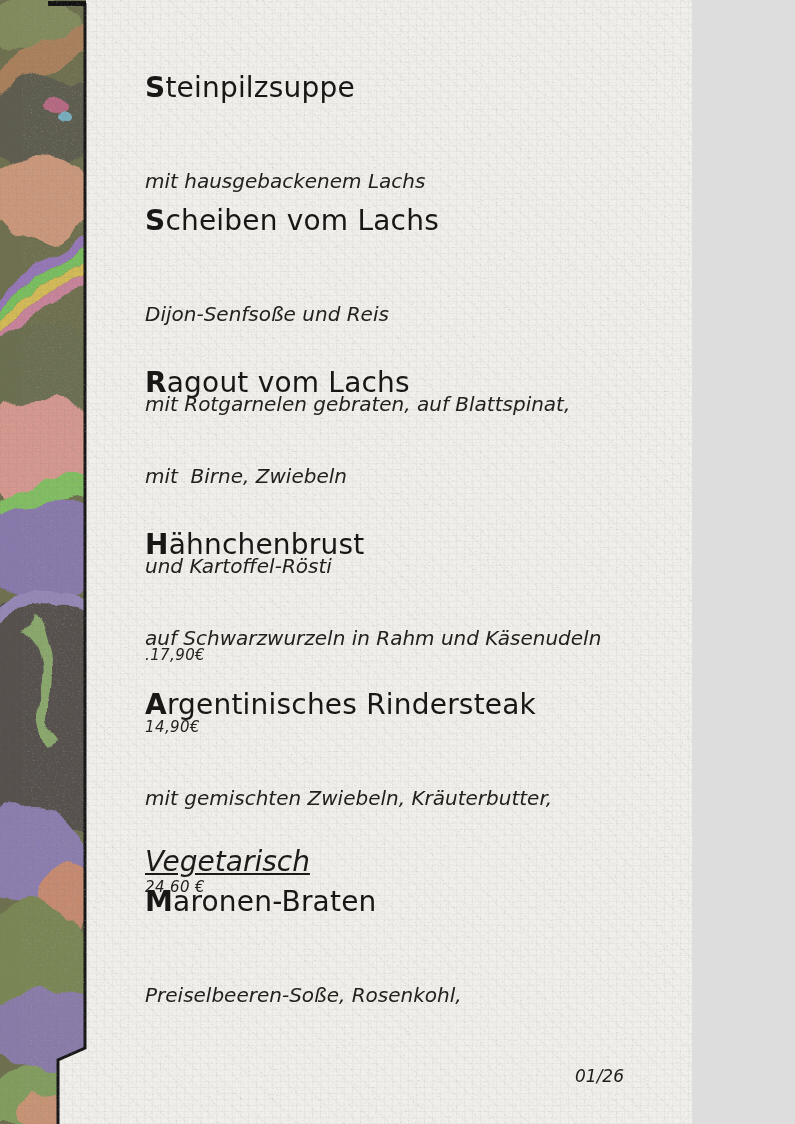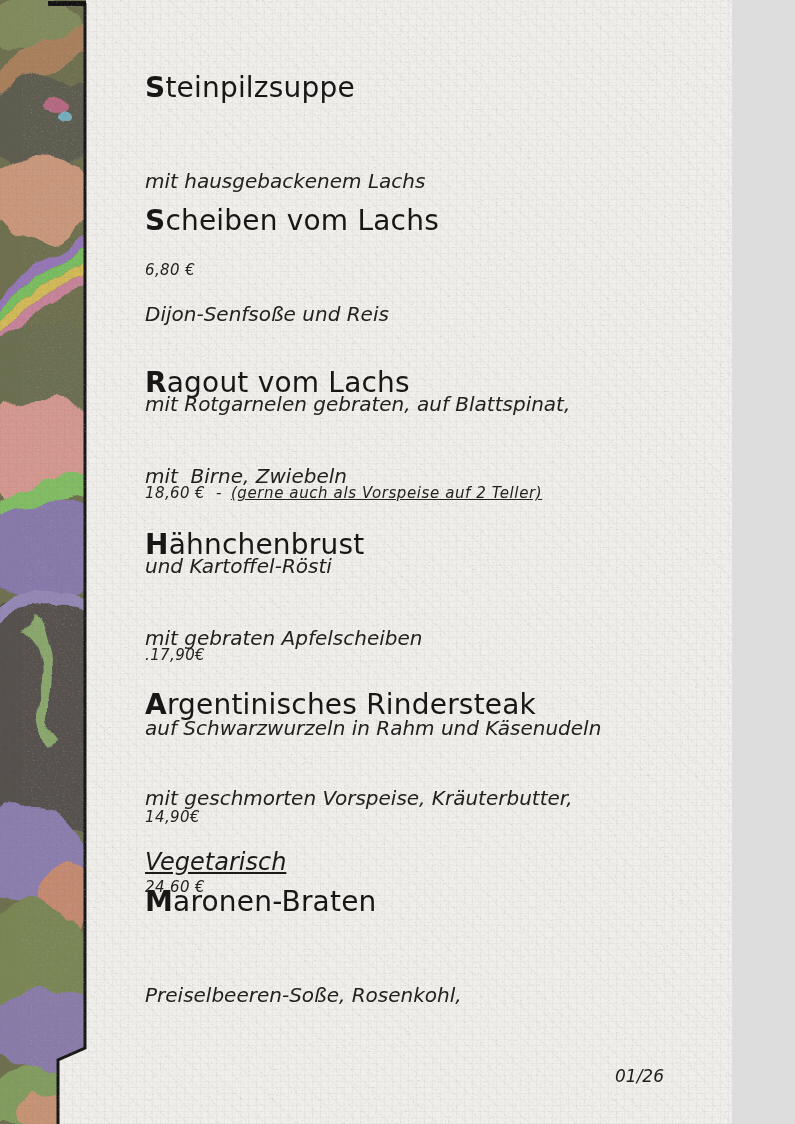--- a/index.html
+++ b/index.html
@@ -3,42 +3,41 @@
 <meta charset="utf-8">
 <style>
   html,body{margin:0;padding:0;background:#ddd;}
   .page{
     position:relative;
     width:692px;height:1124px;
     background:#f0efeb;
     overflow:hidden;
     font-family:"DejaVu Sans","Liberation Sans",sans-serif;
     color:#1c1b19;
-    padding-left:40px;
   }
   .texture{
     position:absolute;inset:0;pointer-events:none;
     background:
       repeating-linear-gradient(0deg, rgba(110,110,108,0.05) 0 1px, transparent 1px 6px),
       repeating-linear-gradient(90deg, rgba(110,110,108,0.05) 0 1px, transparent 1px 8px),
       repeating-linear-gradient(45deg, rgba(120,118,112,0.03) 0 2px, transparent 2px 11px);
   }
   .noise-svg{position:absolute;inset:0;pointer-events:none;}
   .marble{position:absolute;top:0;}
   .marble.left{left:0;}
   .marble.right{left:740px;}
   .content{position:absolute;inset:0;}
   .item{position:absolute;left:145px;width:585px;}
   .title{font-size:28px;line-height:36px;letter-spacing:0.2px;color:#181715;}
   .title .initial{font-weight:700;}
   .desc{font-style:italic;font-size:20px;line-height:30px;white-space:pre-wrap;color:#22211f;}
   .price-row{margin-top:5px;font-style:italic;font-size:15px;letter-spacing:0.4px;color:#24231f;}
   .price-sep{margin:0 9px 0 11px;}
   .price-note{text-decoration:underline;letter-spacing:0.6px;}
-  .section-label{font-style:italic;font-size:24px;line-height:30px;margin-bottom:7px;}
+  .section-label{font-style:italic;font-size:28px;line-height:30px;margin-bottom:7px;}
   .section-label span{text-decoration:underline;}
   .page-number{position:absolute;top:1066px;right:68px;font-style:italic;font-size:17px;color:#1d1c1a;}
 </style>
 </head>
 <body>
 
 <div class="page">
 
   <svg class="marble left" width="92" height="1124" viewBox="0 0 92 1124">
     <defs>
@@ -140,54 +139,51 @@
   </svg>
   <div class="texture"></div>
 
   <div class="content">
 
     <div class="item" style="top:70px">
       <div class="title"><span class="initial">S</span><span>teinpilzsuppe</span></div>
       <div class="desc">
         <div class="desc-line">mit hausgebackenem Lachs</div>
       </div>
-      <div class="price-row"><span class="price">6,80 €</span></div>
     </div>
 
     <div class="item" style="top:203px">
       <div class="title"><span class="initial">S</span><span>cheiben vom Lachs</span></div>
       <div class="desc">
         <div class="desc-line">Dijon-Senfsoße und Reis</div>
         <div class="desc-line">mit Rotgarnelen gebraten, auf Blattspinat,</div>
       </div>
-      <div class="price-row"><span class="price">18,60 €</span><span class="price-sep">-</span><span class="price-note">(gerne auch als Vorspeise auf 2 Teller)</span></div>
     </div>
 
     <div class="item" style="top:365px">
       <div class="title"><span class="initial">R</span><span>agout vom Lachs</span></div>
       <div class="desc">
         <div class="desc-line">mit  Birne, Zwiebeln</div>
         <div class="desc-line">und Kartoffel-Rösti</div>
       </div>
       <div class="price-row"><span class="price">.17,90€</span></div>
     </div>
 
     <div class="item" style="top:527px">
       <div class="title"><span class="initial">H</span><span>ähnchenbrust</span></div>
       <div class="desc">
-        <div class="desc-line">mit gebraten Apfelscheiben</div>
         <div class="desc-line">auf Schwarzwurzeln in Rahm und Käsenudeln</div>
       </div>
       <div class="price-row"><span class="price">14,90€</span></div>
     </div>
 
     <div class="item" style="top:687px">
       <div class="title"><span class="initial">A</span><span>rgentinisches Rindersteak</span></div>
       <div class="desc">
-        <div class="desc-line">mit geschmorten Vorspeise, Kräuterbutter,</div>
+        <div class="desc-line">mit gemischten Zwiebeln, Kräuterbutter,</div>
       </div>
       <div class="price-row"><span class="price">24,60 €</span></div>
     </div>
 
     <div class="item" style="top:847px">
       <div class="section-label"><span>Vegetarisch</span></div>
       <div class="title"><span class="initial">M</span><span>aronen-Braten</span></div>
       <div class="desc">
         <div class="desc-line">Preiselbeeren-Soße, Rosenkohl,</div>
         

